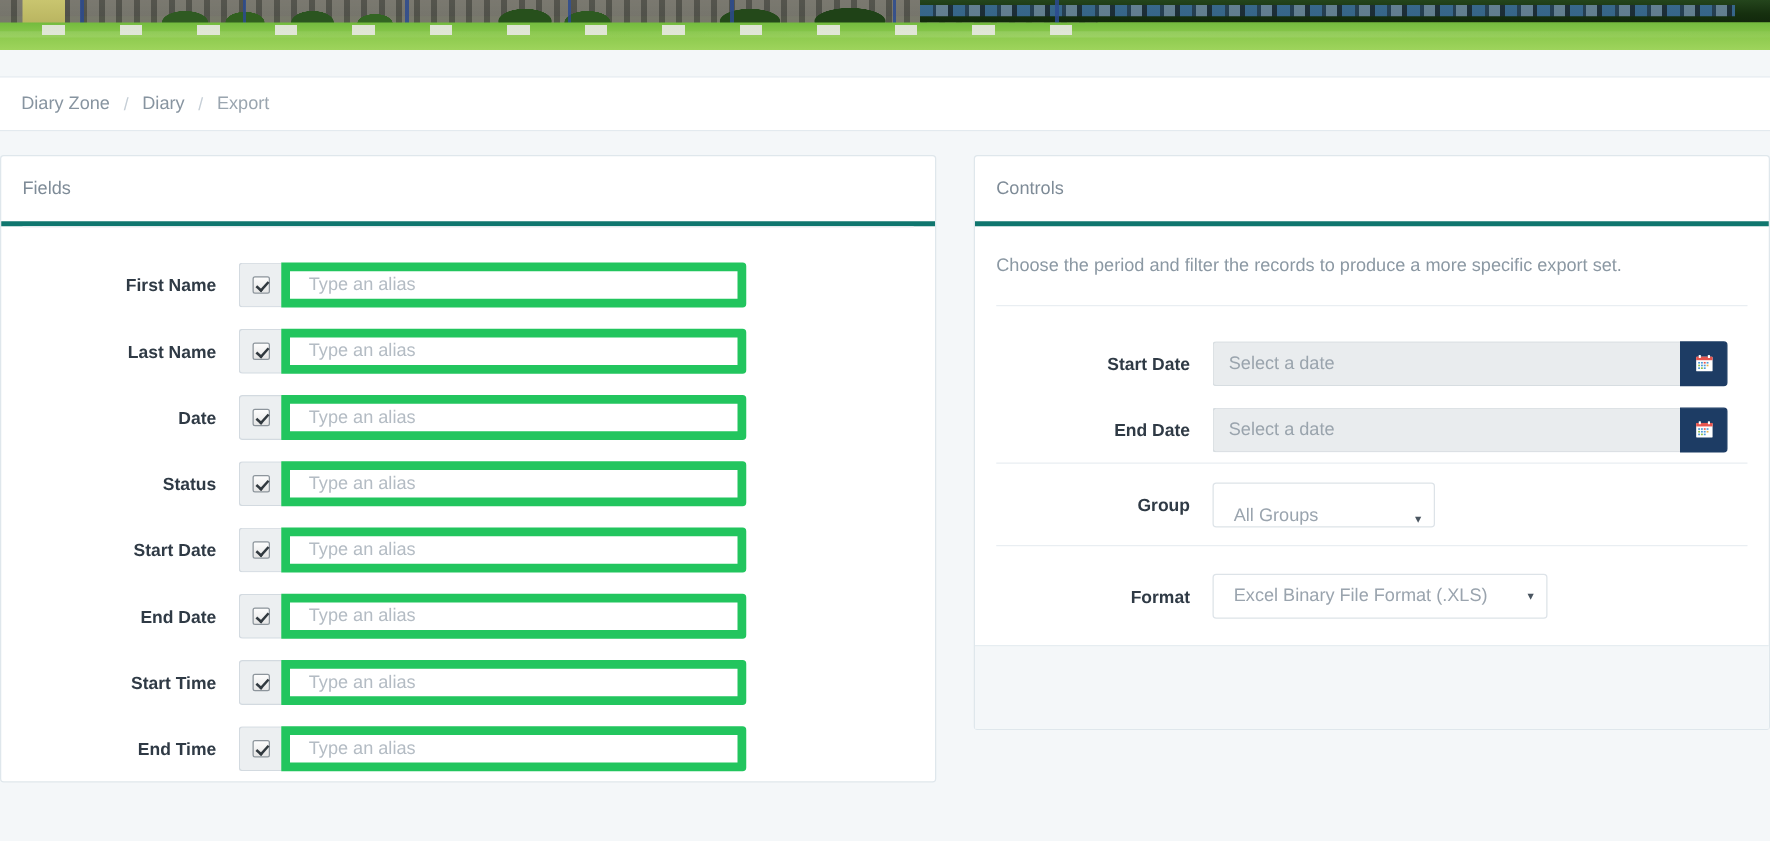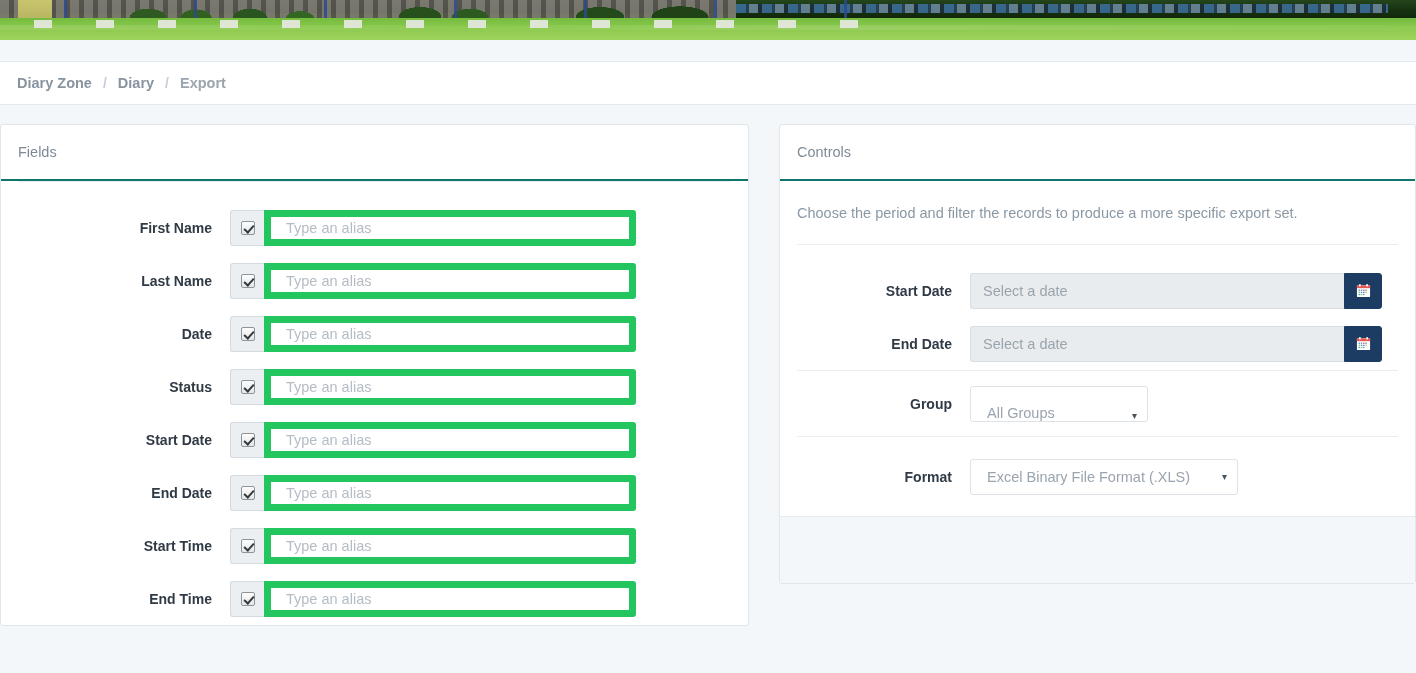--- a/index.html
+++ b/index.html
@@ -101,21 +101,20 @@
     border: 1px solid #e3eaef;
     border-left: 0; border-right: 0;
     display: flex;
     align-items: center;
     padding-left: 17px;
   }
   .crumb {
     display: flex; 
     font-size: 14.5px;
     color: #8794a0;
-    font-weight: bold;
   }
   .crumb a {
     color: #8794a0;
     text-decoration: none;
   }
   .crumb .sep {
     color: #c5ced6;
     margin: 0 11px;
     font-size: 14px;
   }
@@ -134,42 +133,41 @@
   .panel {
     background: #ffffff;
     border: 1px solid #dfe7ec;
     border-radius: 3px;
     width: 100%;
   }
   .panel-head {
     height: 56px;
     display: flex; align-items: center;
     padding-left: 17px;
-    border-bottom: 2px solid #0f766e;
+    border-bottom: 4px solid #0f766e;
     font-size: 14.5px;
     color: #7e8b97;
   }
   .panel-desc {
     padding: 24px 17px 23px 17px;
     font-size: 14.5px;
     color: #8b98a3;
   }
   .divider {
     height: 1px;
     background: #e9eef2;
     margin: 0 17px;
   }
 
   
   .rows { padding-top: 19px; }
   .row {
     display: flex;
     align-items: center;
     height: 53px;
-    margin-left: 39px;
   }
   .row-label {
     width: 190px;
     text-align: right;
     padding-right: 18px;
     font-size: 14px;
     font-weight: bold;
     color: #2f3a45;
   }
   .input-group { display: flex; }

